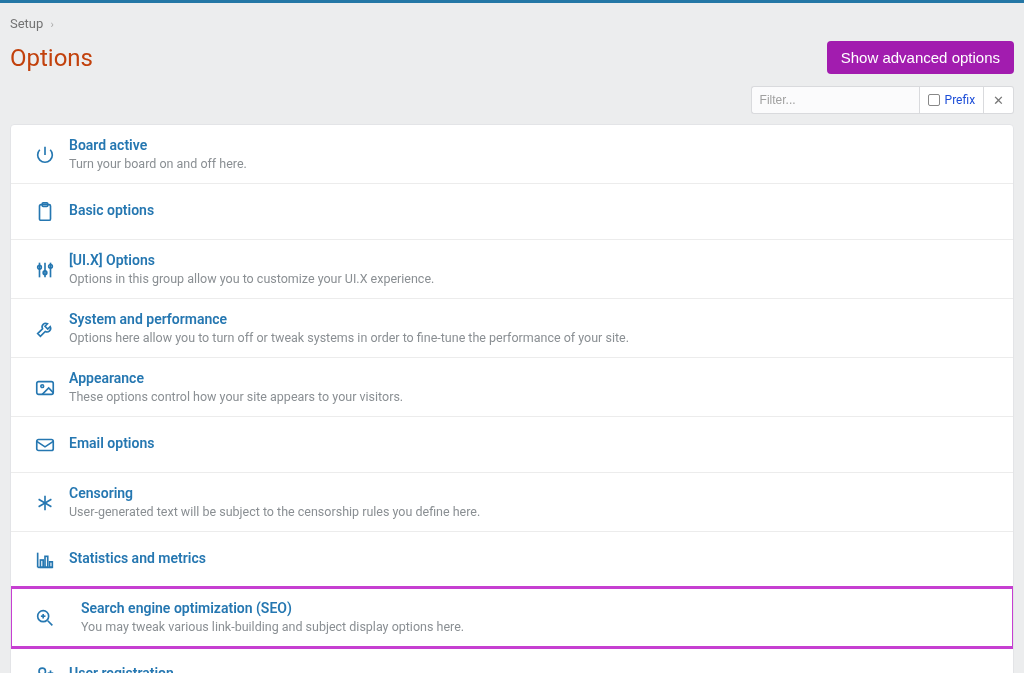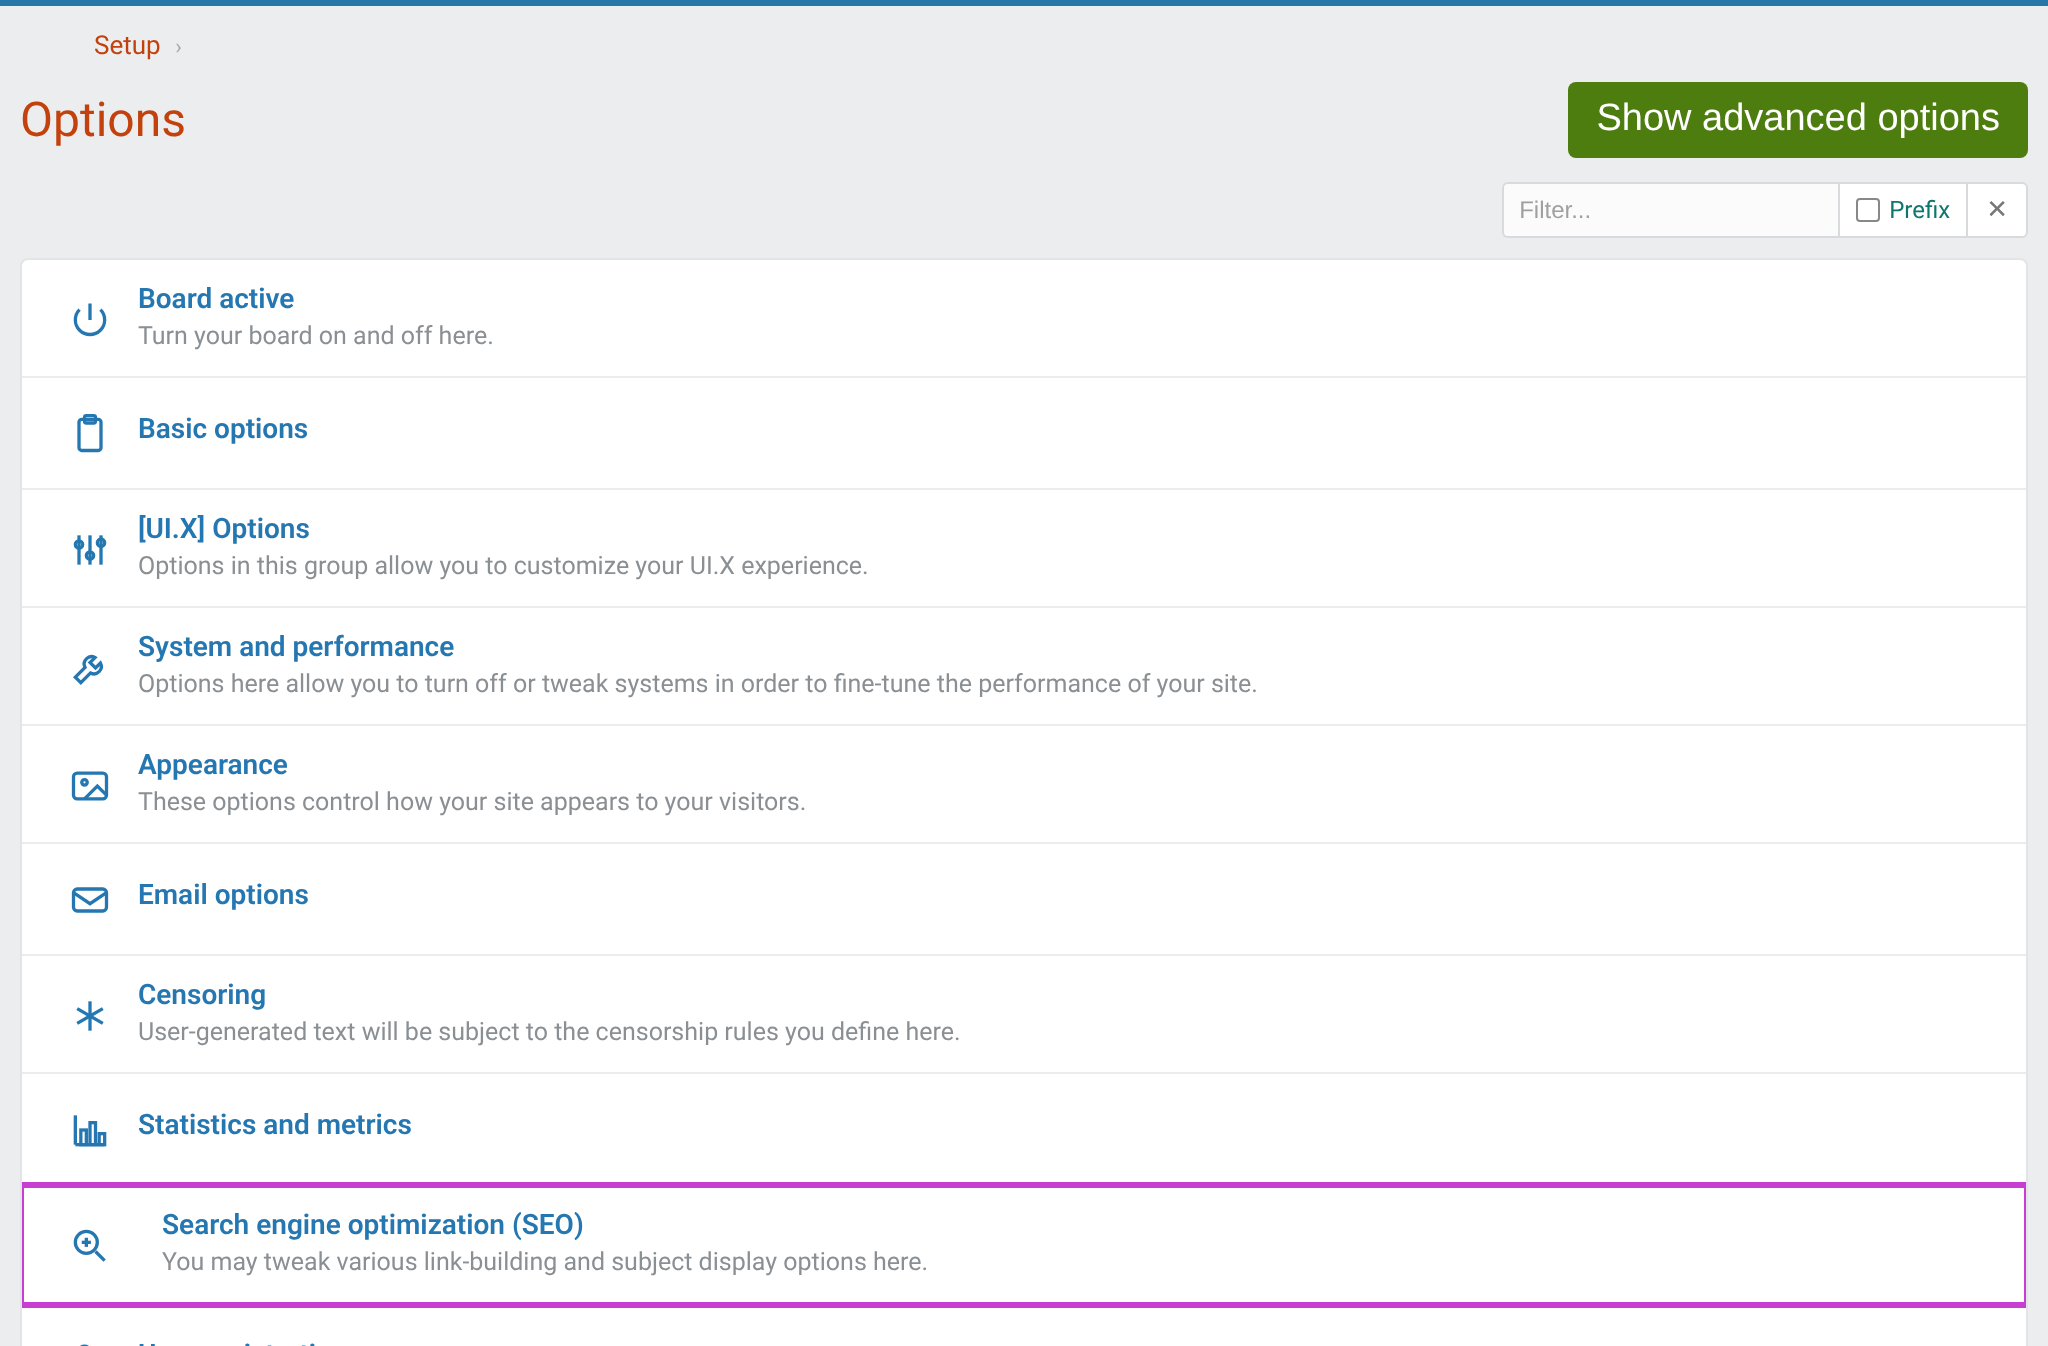--- a/index.html
+++ b/index.html
@@ -11,40 +11,40 @@
     width: 1024px;
     height: 673px;
     overflow: hidden;
     border-top: 3px solid #2477a6;
   }
   .breadcrumb {
     padding: 13px 10px 6px 10px;
     font-size: 13px;
     color: #7d7d7d;
   }
-  .breadcrumb a { color: #c2410c; text-decoration: none; margin-left: 37px; }
+  .breadcrumb a { color: #737373; text-decoration: none; }
   .breadcrumb .chev { margin: 0 4px; color: #aaa; font-size: 11px; }
   .header-row {
     display: flex;
     align-items: center;
     justify-content: space-between;
     padding: 4px 10px 12px 10px;
   }
   .page-title {
     font-size: 24px;
     font-weight: 400;
     color: #c2410c;
   }
   .btn-primary {
-    background: #4d7c0f;
+    background: #a21caf;
     color: #fff;
     border: none;
     padding: 8px 14px;
     border-radius: 4px;
-    font-size: 19px;
+    font-size: 15px;
     cursor: pointer;
   }
   .filter-row {
     display: flex;
     justify-content: flex-end;
     align-items: center;
     padding: 0 10px 10px 10px;
     gap: 0;
     margin-left: 18px;
   }
@@ -60,21 +60,21 @@
   }
   .filter-input::placeholder { color: #a0a0a0; }
   .prefix-box {
     display: flex;
     align-items: center;
     gap: 5px;
     background: #fff;
     border: 1px solid #d9dadd;
     padding: 5px 8px;
     font-size: 12px;
-    color: #0f766e;
+    color: #1d4ed8;
     height: 28px;
     cursor: pointer;
   }
   .prefix-check {
     width: 12px; height: 12px;
     border: 1px solid #888; border-radius: 2px;
     display: inline-block;
   }
   .clear-box {
     background: #fff;

